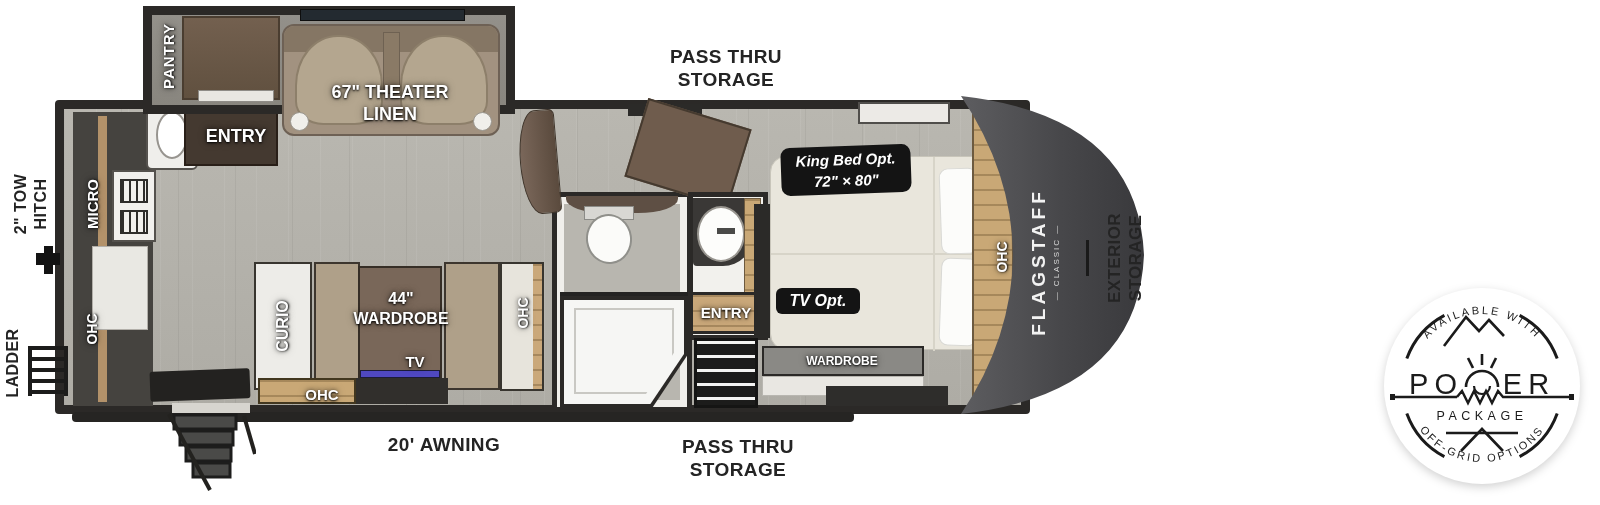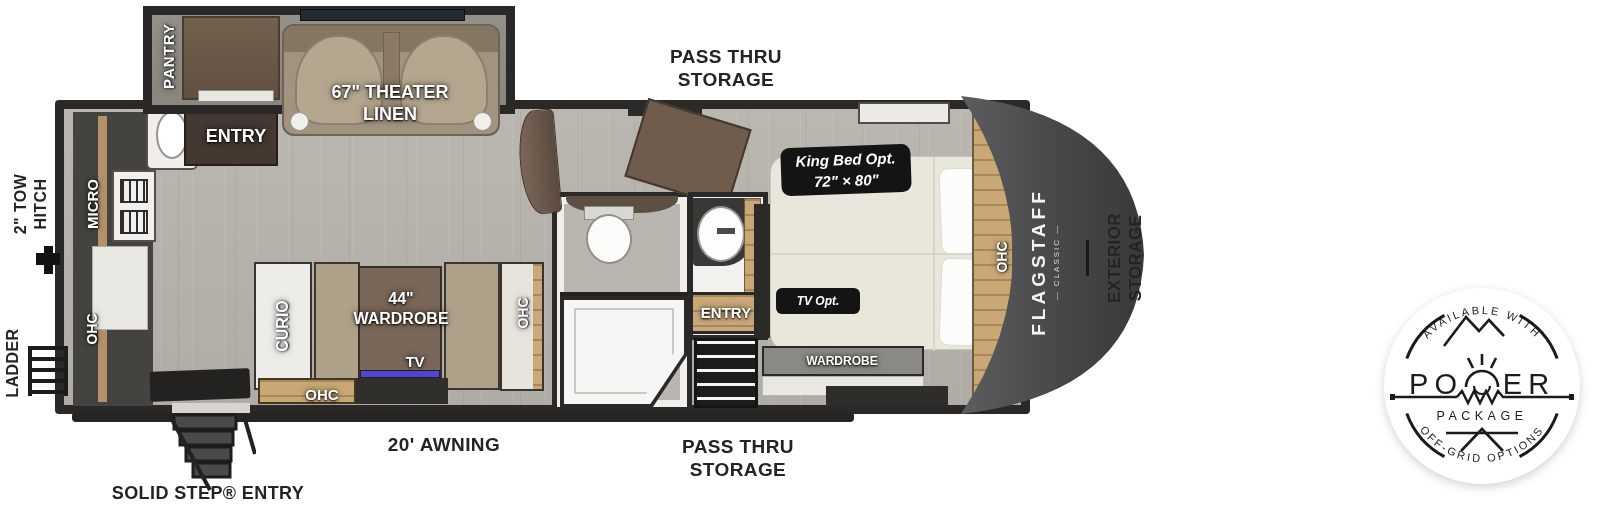--- a/index.html
+++ b/index.html
@@ -141,21 +141,21 @@
     <span>WARDROBE</span>
   </div>
   <div class="lbl on" style="left:415px;top:362px;font-size:15px;">TV</div>
   <div class="lbl on" style="left:322px;top:395px;font-size:15px;">OHC</div>
   <div class="lbl rot on" style="left:524px;top:313px;font-size:14px;">OHC</div>
   <div class="lbl on" style="left:726px;top:313px;font-size:15px;">ENTRY</div>
   <div class="badge" style="left:781px;top:146px;width:130px;height:48px;border-radius:9px;font-size:15px;line-height:1.4;transform:rotate(-2deg);">
     <span>King Bed Opt.</span>
     <span>72" × 80"</span>
   </div>
-  <div class="badge" style="left:776px;top:288px;width:84px;height:26px;border-radius:6px;font-size:12px;">
+  <div class="badge" style="left:776px;top:288px;width:84px;height:26px;border-radius:6px;font-size:16px;">
     <span>TV Opt.</span>
   </div>
   <div class="lbl on" style="left:842px;top:361px;font-size:12px;">WARDROBE</div>
   <div class="lbl rot on" style="left:1003px;top:257px;font-size:14px;">OHC</div>
 
   <div class="lbl rot" style="left:1044px;top:262px;color:#f2f2f2;z-index:30;">
     <span style="font-size:19px;letter-spacing:4px;font-weight:700;">FLAGSTAFF</span>
     <span style="font-size:8px;letter-spacing:2px;font-weight:400;color:#d9d9d9;margin-top:2px;">— CLASSIC —</span>
   </div>
 
@@ -170,21 +170,20 @@
   <div class="lbl rot off" style="left:13px;top:363px;font-size:16px;">LADDER</div>
   <div class="lbl off" style="left:726px;top:68px;font-size:19px;">
     <span>PASS THRU</span>
     <span>STORAGE</span>
   </div>
   <div class="lbl off" style="left:738px;top:458px;font-size:19px;">
     <span>PASS THRU</span>
     <span>STORAGE</span>
   </div>
   <div class="lbl off" style="left:444px;top:445px;font-size:19px;">20' AWNING</div>
-  <div class="lbl off" style="left:208px;top:494px;font-size:18px;">SOLID STEP® ENTRY</div>
 
   <svg class="abs" style="left:1380px;top:284px;filter:drop-shadow(0 3px 5px rgba(0,0,0,.18));" width="204" height="204" viewBox="0 0 204 204" font-family="Liberation Sans, sans-serif">
     <circle cx="102" cy="102" r="98" fill="#ffffff"></circle>
     <g stroke="#1b1b1b" stroke-width="3" fill="none">
       <path d="M 26.8 74.6 A 80 80 0 0 1 64.4 31.4"></path>
       <path d="M 139.6 31.4 A 80 80 0 0 1 177.2 74.6"></path>
       <path d="M 177.2 129.4 A 80 80 0 0 1 139.6 172.6"></path>
       <path d="M 64.4 172.6 A 80 80 0 0 1 26.8 129.4"></path>
     </g>
     <defs>

